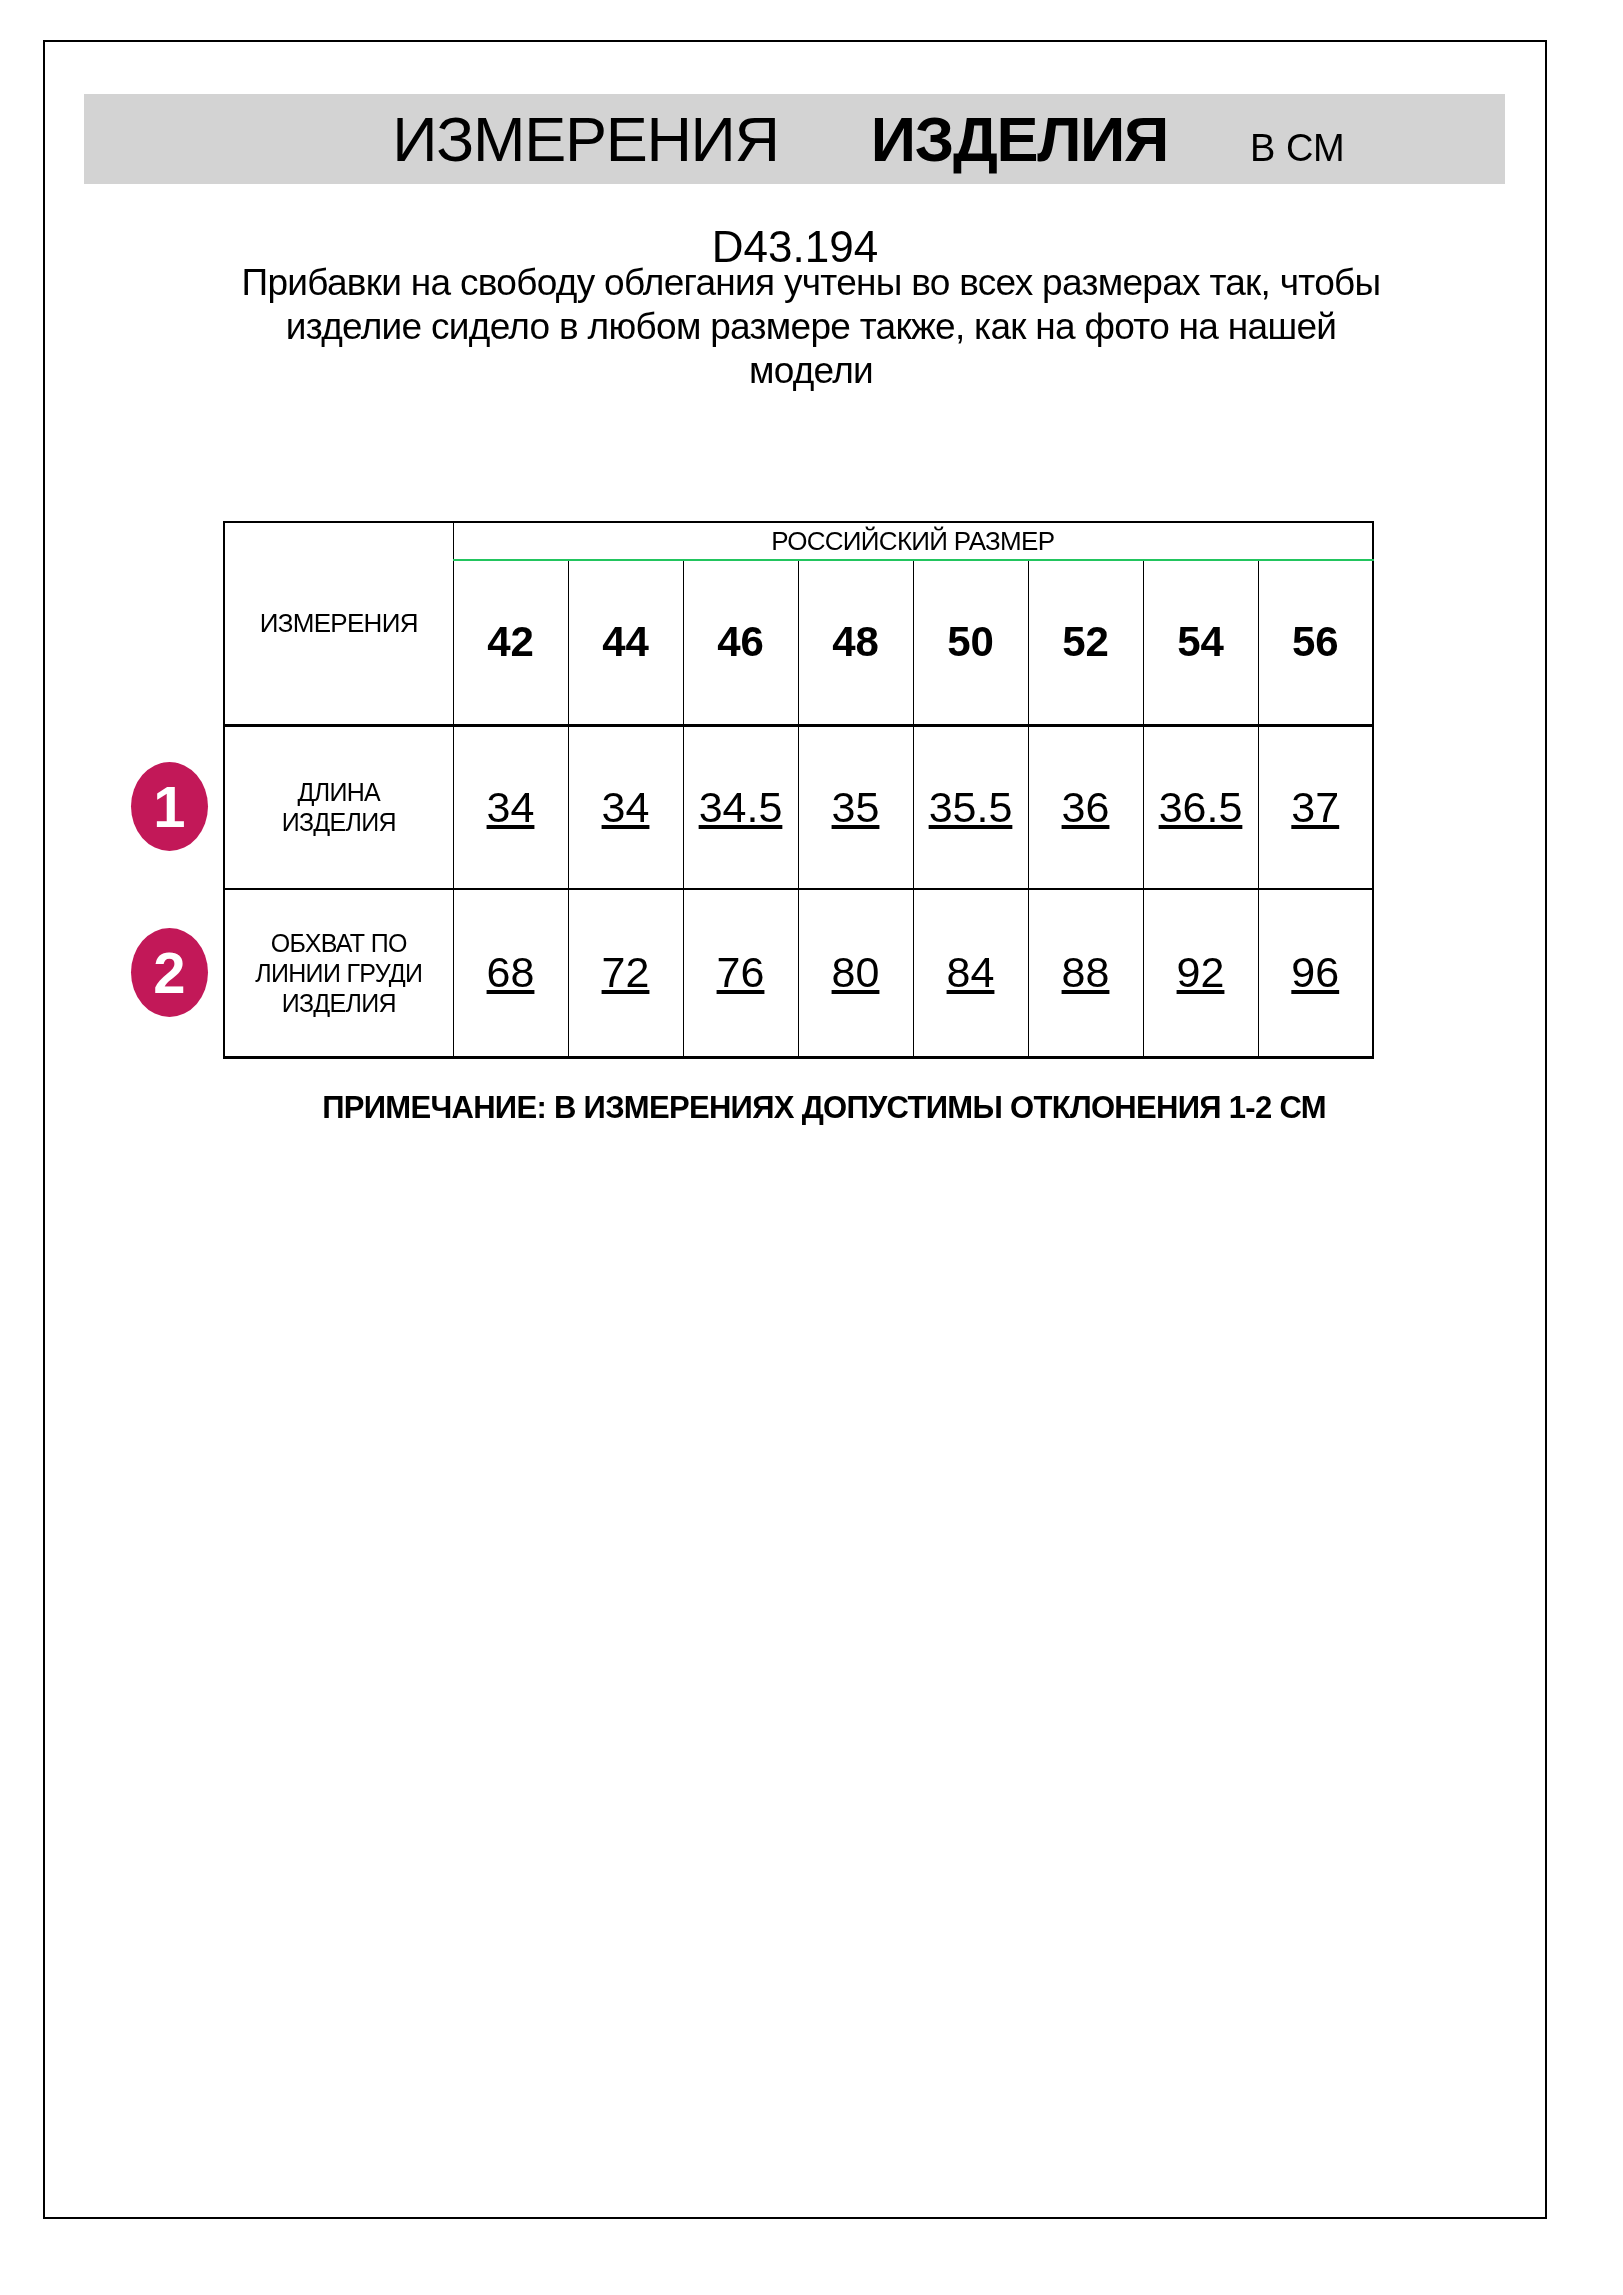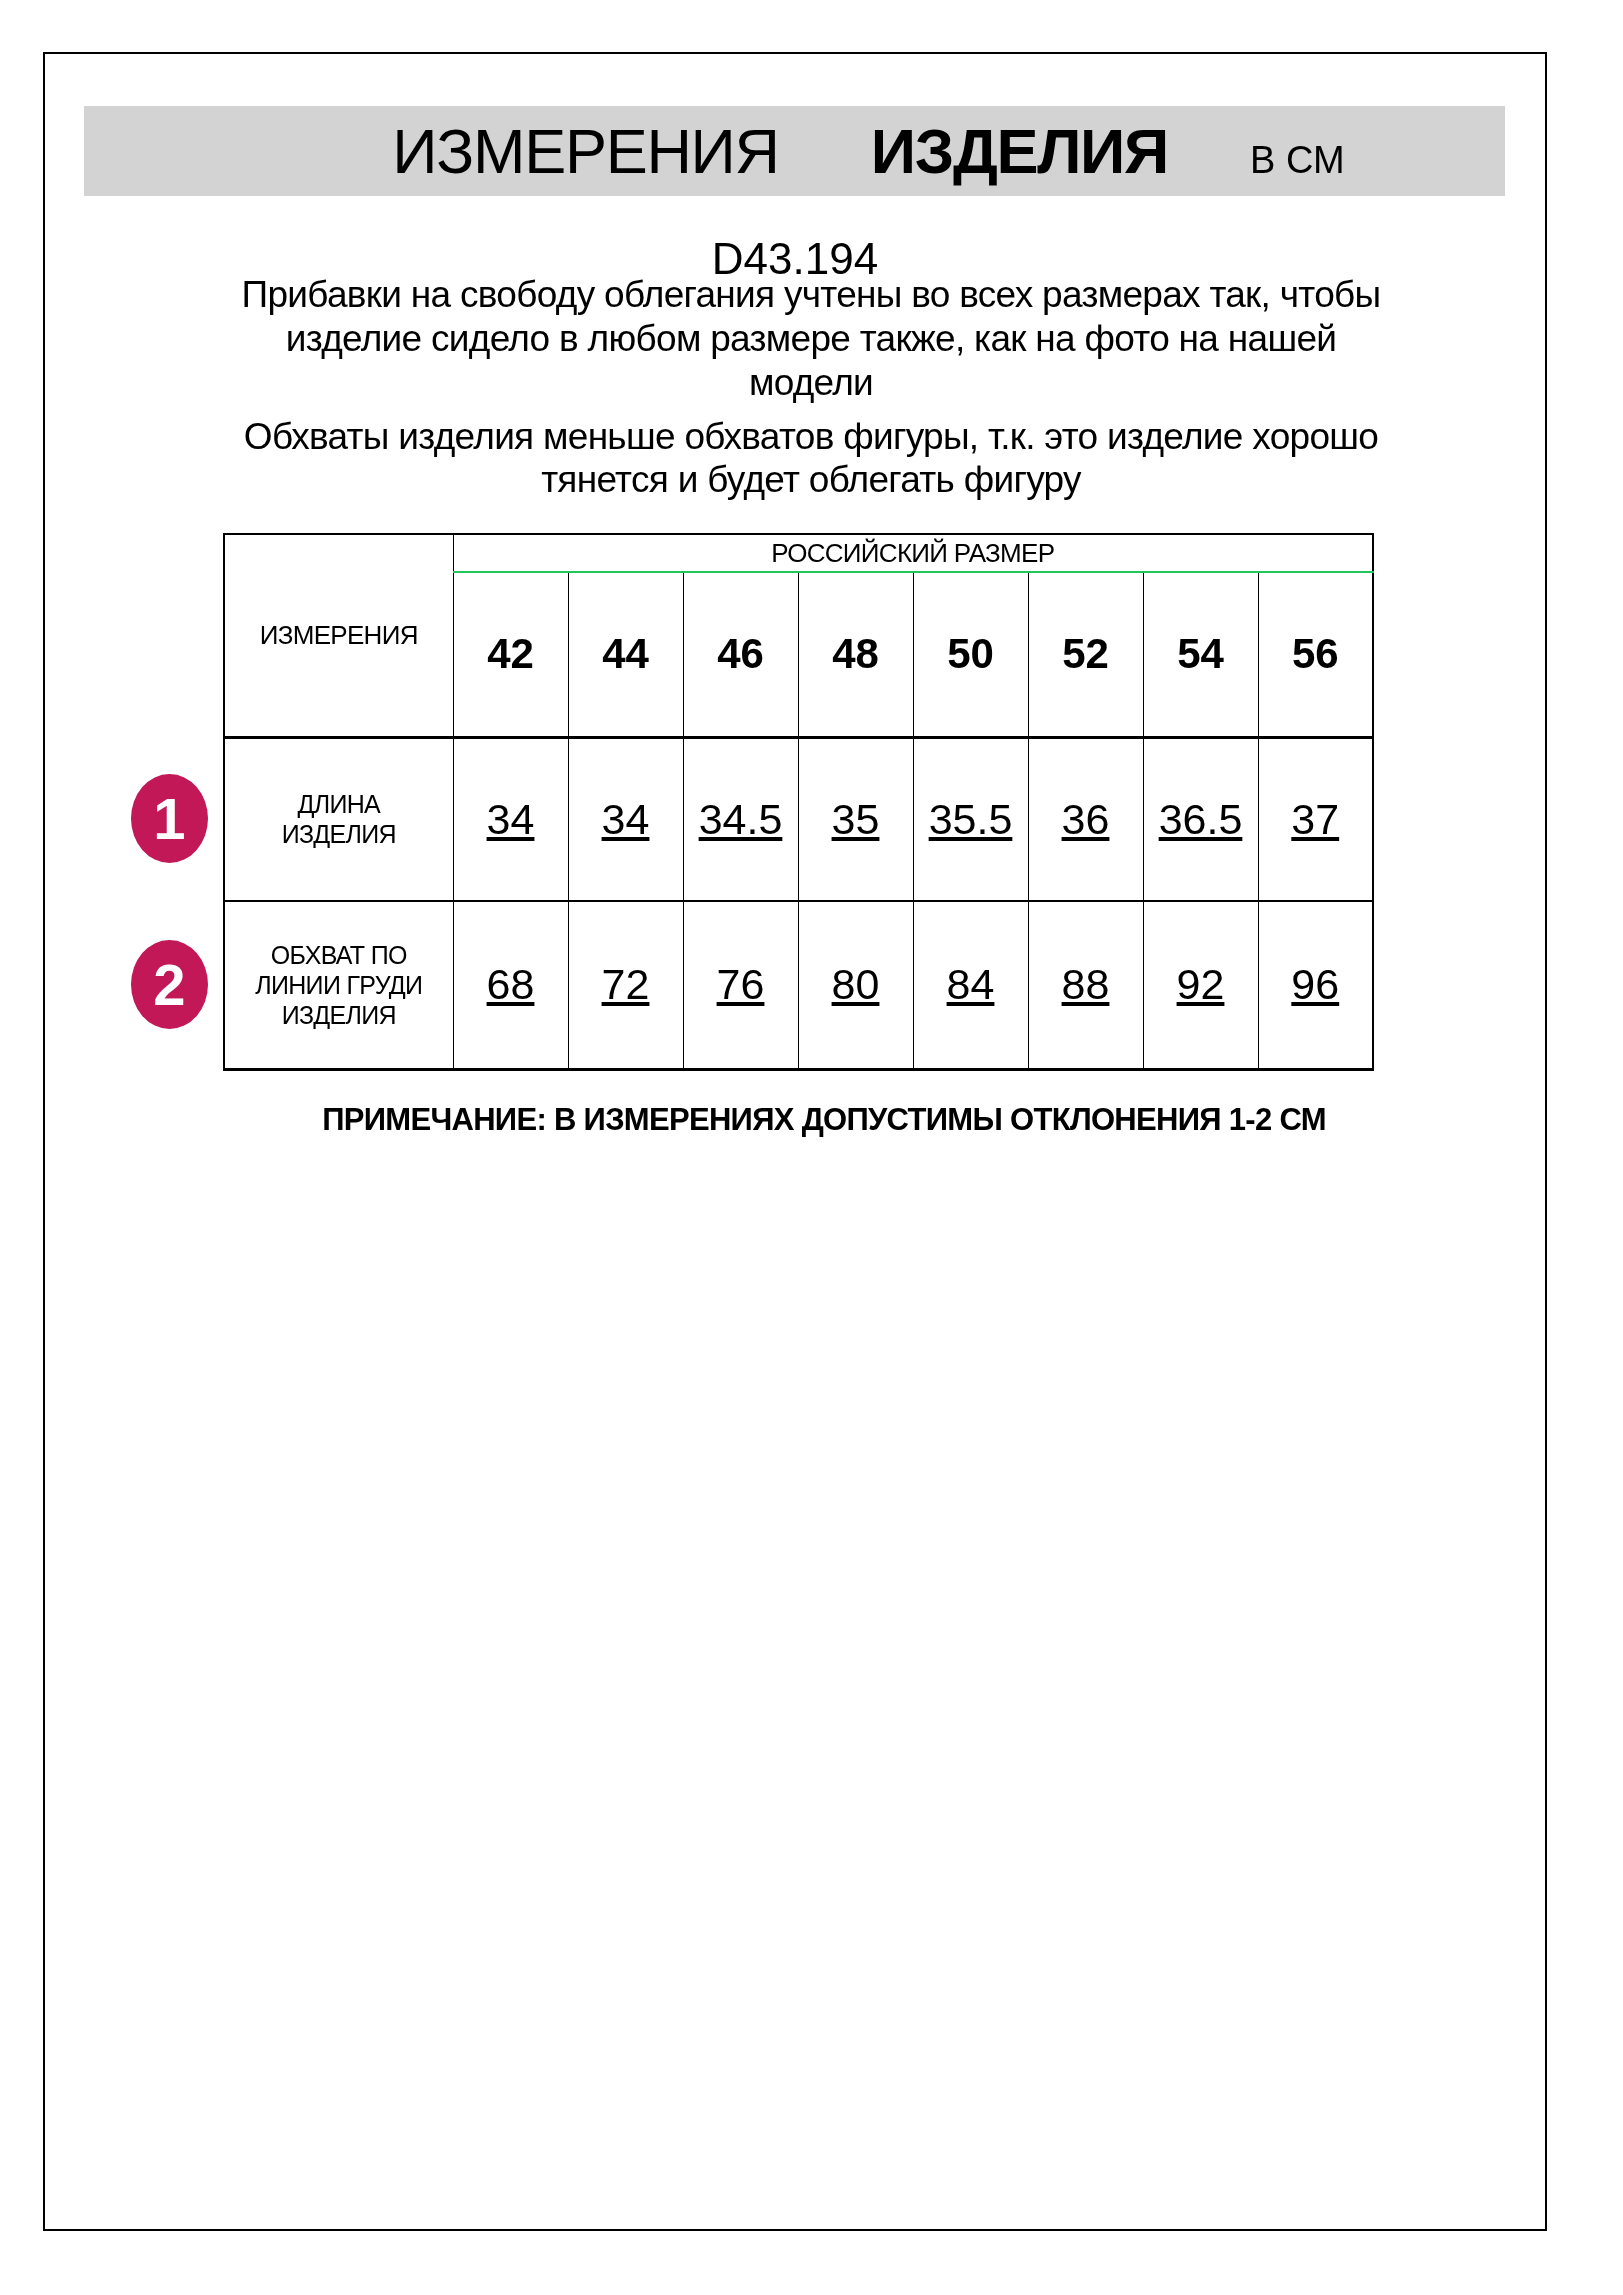--- a/index.html
+++ b/index.html
@@ -7,21 +7,21 @@
     padding: 0;
     background: #ffffff;
     width: 1623px;
     height: 2295px;
     font-family: "Liberation Sans", "DejaVu Sans", sans-serif;
     color: #000;
   }
   .page-border {
     position: absolute;
     left: 43px;
-    top: 52px;
+    top: 40px;
     width: 1504px;
     height: 2179px;
     border: 2px solid #000;
     box-sizing: border-box;
   }
   
   .title-band {
     position: absolute;
     left: 39px;
     top: 52px;
@@ -138,24 +138,20 @@
   </div>
 
   <div class="product-code">D43.194</div>
 
   <div class="para para-1">
     <span class="line">Прибавки на свободу облегания учтены во всех размерах так, чтобы</span>
     <span class="line">изделие сидело в любом размере также, как на фото на нашей</span>
     <span class="line">модели</span>
   </div>
 
-  <div class="para para-2">
-    <span class="line">Обхваты изделия меньше обхватов фигуры, т.к. это изделие хорошо</span>
-    <span class="line">тянется и будет облегать фигуру</span>
-  </div>
 
   <table class="size-table">
     <colgroup>
       <col style="width:229px">
       <col style="width:115px">
         <col style="width:115px">
         <col style="width:115px">
         <col style="width:115px">
       <col style="width:115px">
         <col style="width:115px">

